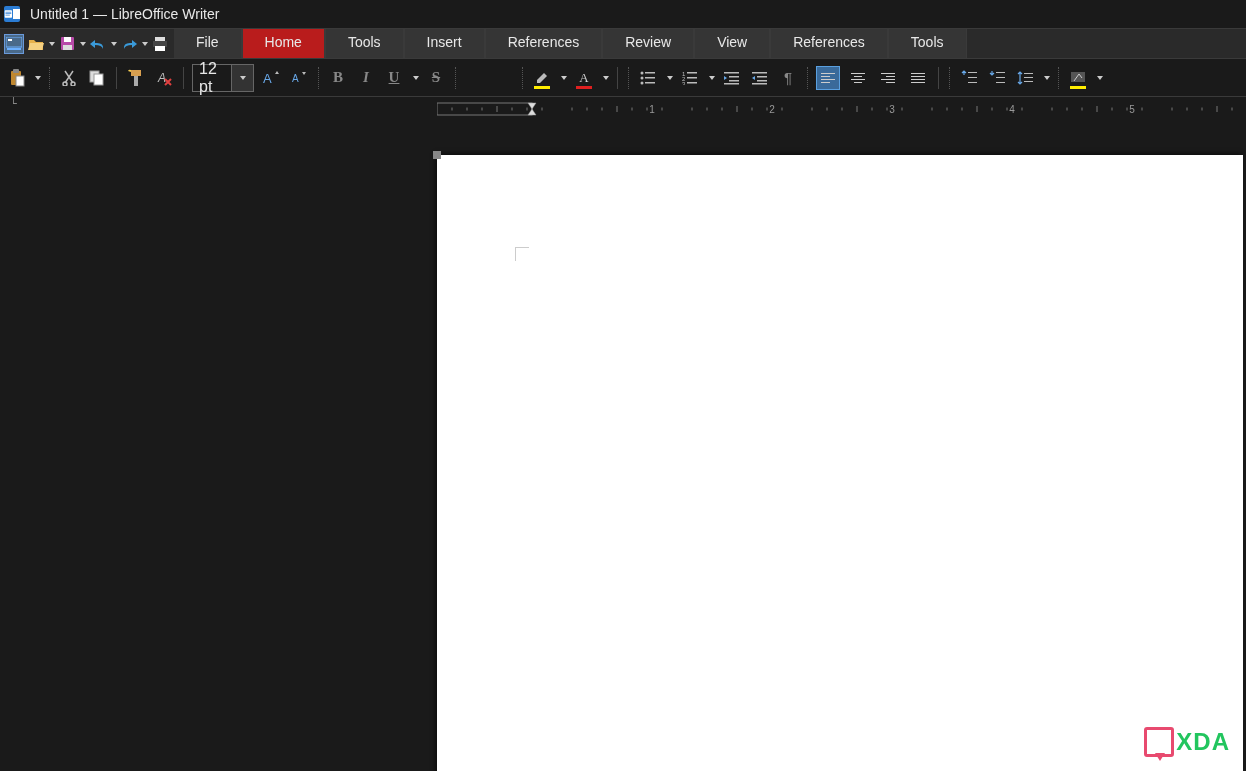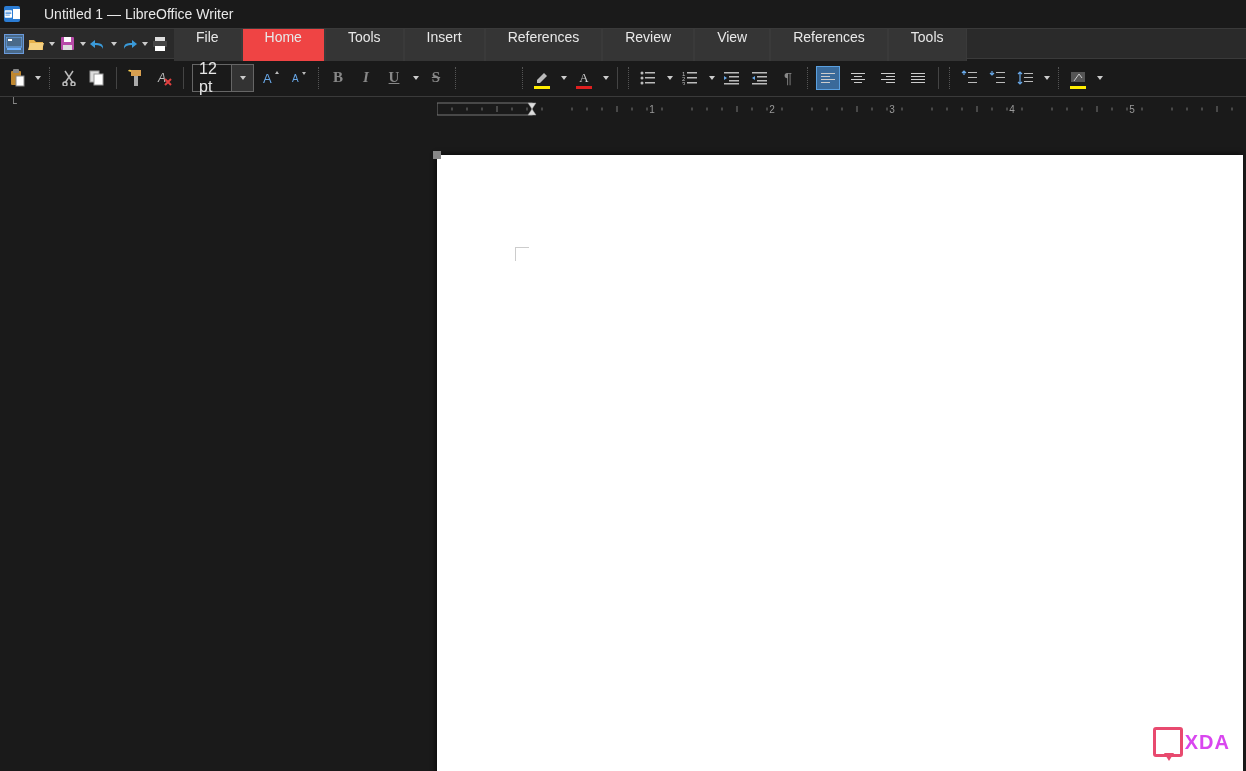--- a/index.html
+++ b/index.html
@@ -1,32 +1,32 @@
 <!DOCTYPE html>
 <html><head>
 <meta charset="utf-8">
 <style>
 * { margin: 0; padding: 0; box-sizing: border-box; font-family: "Segoe UI", Tahoma, sans-serif; }
 body { background: #1a1a1a; width: 1246px; height: 771px; overflow: hidden; position: relative; color: #e8e8e8; }
 
 
-.title-bar { height: 28px; background: #1a1a1a; display: flex; align-items: center; padding: 0 4px; gap: 24px; font-size: 14px; }
+.title-bar { height: 28px; background: #1a1a1a; display: flex; align-items: center; padding: 0 4px; gap: 10px; font-size: 14px; }
 .app-icon { width: 16px; height: 16px; background: #2b7cd3; border-radius: 2px; display: flex; align-items: center; justify-content: center; }
 .app-icon::after { content:""; width:10px; height:10px; background: linear-gradient(#fff,#fff); clip-path: polygon(0 0,100% 0,100% 100%,0 100%); }
 
 
 .menu-row { height: 31px; background: #2a2a2a; display: flex; align-items: center; border-top: 1px solid #3a3a3a; border-bottom: 1px solid #3a3a3a; }
 .qa-group { display: flex; align-items: center; gap: 2px; padding: 0 4px; }
 .qa-btn { width: 20px; height: 20px; display:flex; align-items:center; justify-content:center; cursor:pointer; position:relative; }
 .qa-btn.active { background:#4a6a8a; border:1px solid #6a9adb; }
 .caret { width:0; height:0; border-left:3px solid transparent; border-right:3px solid transparent; border-top:4px solid #ccc; margin-left:1px; }
 
 .tabs { display:flex; height:100%; }
-.tab { padding: 16px 22px; display:flex; align-items:flex-end; font-size:14px; cursor:pointer; border-right:1px solid #3a3a3a; border-left:1px solid #3a3a3a; background:#353535;}
-.tab.active { background:#ef4444; }
+.tab { padding: 5px 22px; display:flex; align-items:flex-start; font-size:14px; cursor:pointer; border-right:1px solid #3a3a3a; border-left:1px solid #3a3a3a; background:#353535;}
+.tab.active { background:#b91c1c; }
 .tab:first-child{border-left:none;}
 
 
 .toolbar { height: 38px; background: #1a1a1a; display:flex; align-items:center; padding: 0 6px; gap: 6px; border-bottom: 1px solid #3a3a3a;}
 .tb-btn { width:22px; height:24px; display:flex; align-items:center; justify-content:center; cursor:pointer; color:#ccc; position:relative; }
 .tb-sep { width:1px; height:22px; background:#444; margin:0 2px; }
 .tb-sep.dotted { background: none; border-left:1px dotted #555; }
 
 .font-select { border:1px solid #666; background:#1a1a1a; height:28px; display:flex; align-items:center; }
 .font-name { width: 200px; padding: 0 8px; font-size:14px; color:#eee; }
@@ -56,21 +56,21 @@
 .doc-area { position:absolute; top:117px; left:0; right:0; bottom:0; background:#1a1a1a; overflow:hidden; }
 .page { position:absolute; left:437px; top:38px; width:806px; height:1000px; background:#fff; box-shadow: -2px -2px 4px rgba(0,0,0,.5); }
 .page-corner { position:absolute; left:-4px; top:-4px; width:8px; height:8px; background:#888; }
 .margin-mark { position:absolute; left:78px; top:78px; width:14px; height:14px; border-left:1px solid #ccc; border-bottom:1px solid #ccc; transform:scaleY(-1) translateY(-14px);}
 .left-mark { position:absolute; left:10px; top:0; color:#888; font-size:11px; font-family:monospace;}
 
 
 .watermark { position:absolute; right:16px; bottom:14px; display:flex; align-items:center; gap:2px; }
 .wm-icon { width:30px; height:30px; border:3px solid #e84a6f; border-radius:3px; position:relative; }
 .wm-icon::after{content:""; position:absolute; left:8px; bottom:-7px; width:0;height:0; border-left:5px solid transparent; border-right:5px solid transparent; border-top:8px solid #e84a6f;}
-.wm-text { font-size:20px; font-weight:700; color:#d946ef; letter-spacing:1px; font-family: Arial, sans-serif;}
+.wm-text { font-size:24px; font-weight:700; color:#22c55e; letter-spacing:1px; font-family: Arial, sans-serif;}
 
 
 svg { display:block; }
 </style>
 </head>
 <body>
 
 <div class="title-bar">
   <span class="app-icon">
     <svg width="12" height="12" viewBox="0 0 12 12">

